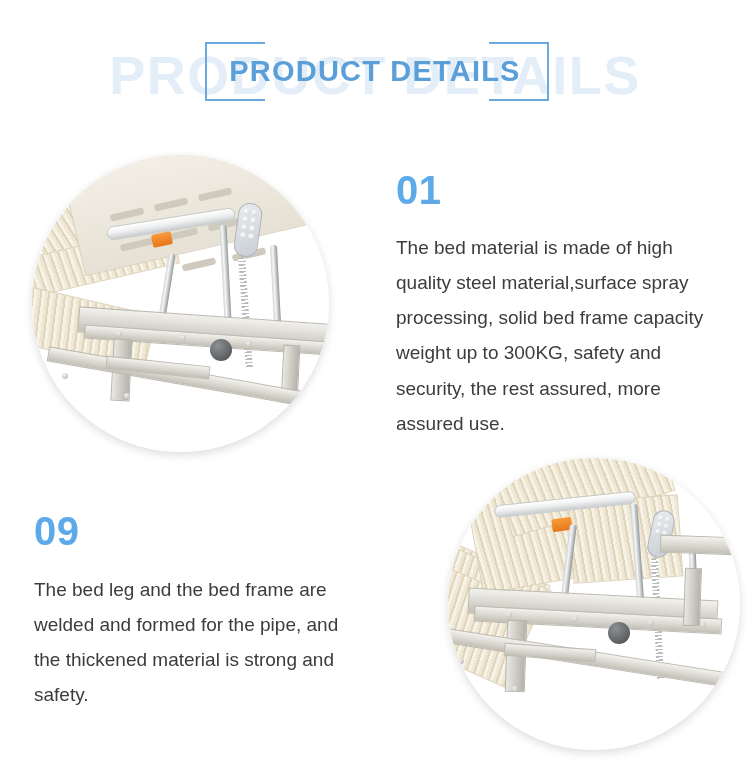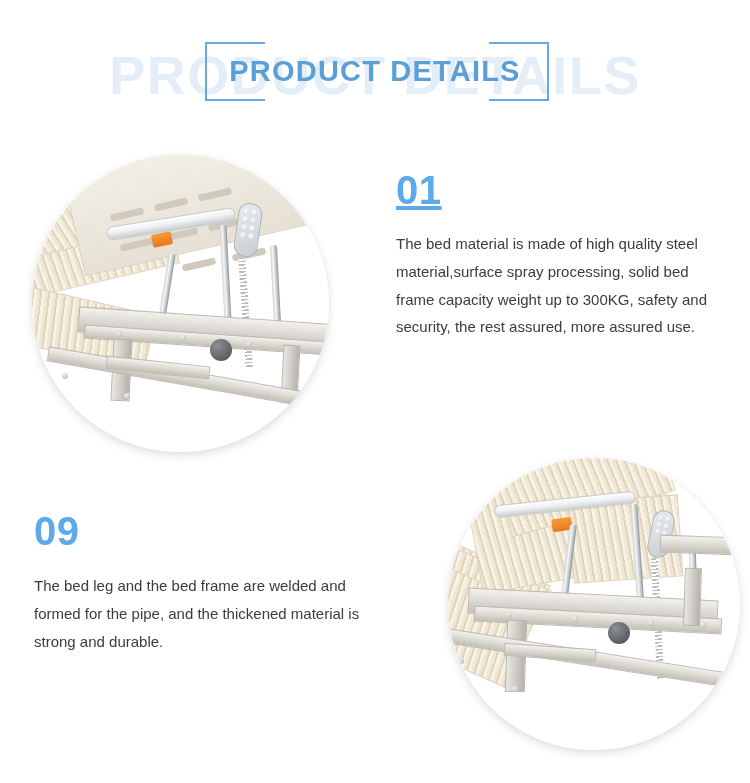--- a/index.html
+++ b/index.html
@@ -93,26 +93,26 @@
     position: absolute;
     font-size: 40px;
     font-weight: bold;
     color: #5daaea;
     line-height: 1;
     letter-spacing: 0.5px;
   }
 
   .body-text {
     position: absolute;
-    font-size: 15px;
+    font-size: 19px;
     line-height: 1.85;
     color: #3c3c3c;
   }
 
-  #num-01 { left: 396px; top: 170px; text-decoration: underline; }
+  #num-01 { left: 396px; top: 170px; }
   #text-01 { left: 396px; top: 230px; width: 332px; }
 
   #num-02 { left: 34px; top: 511px; }
   #text-02 { left: 34px; top: 572px; width: 332px; }
 
   
   .photo-circle {
     position: absolute;
     border-radius: 50%;
     overflow: hidden;
@@ -317,21 +317,21 @@
       </div>
     </div>
   </div>
 
   <div class="num" id="num-01">01</div>
 
   <div class="body-text" id="text-01">The bed material is made of high quality steel material,surface spray processing, solid bed frame capacity weight up to 300KG, safety and security, the rest assured, more assured use.</div>
 
   <div class="num" id="num-02">09</div>
 
-  <div class="body-text" id="text-02">The bed leg and the bed frame are welded and formed for the pipe, and the thickened material is strong and durable.</div>
+  <div class="body-text" id="text-02">The bed leg and the bed frame are welded and formed for the pipe, and the thickened material is strong and safety.</div>
 
   <div class="photo-circle" id="photo-2">
     <div class="photo-inner">
       <div class="bedscene">
 
         <div class="mattress-stripes" style="left:-58px; top:56px; width:176px; height:112px; transform:rotate(24deg); transform-origin:left top;"></div>
         <div class="mattress-stripes" style="left:-50px; top:64px; width:168px; height:22px; transform:rotate(24deg); transform-origin:left top;"></div>
 
         <div class="mattress-stripes" style="left:16px; top:28px; width:198px; height:110px; transform:rotate(-10deg); transform-origin:left top;"></div>
         <div class="mattress-stripes" style="left:46px; top:16px; width:170px; height:66px; transform:rotate(-16deg); transform-origin:left top;"></div>

